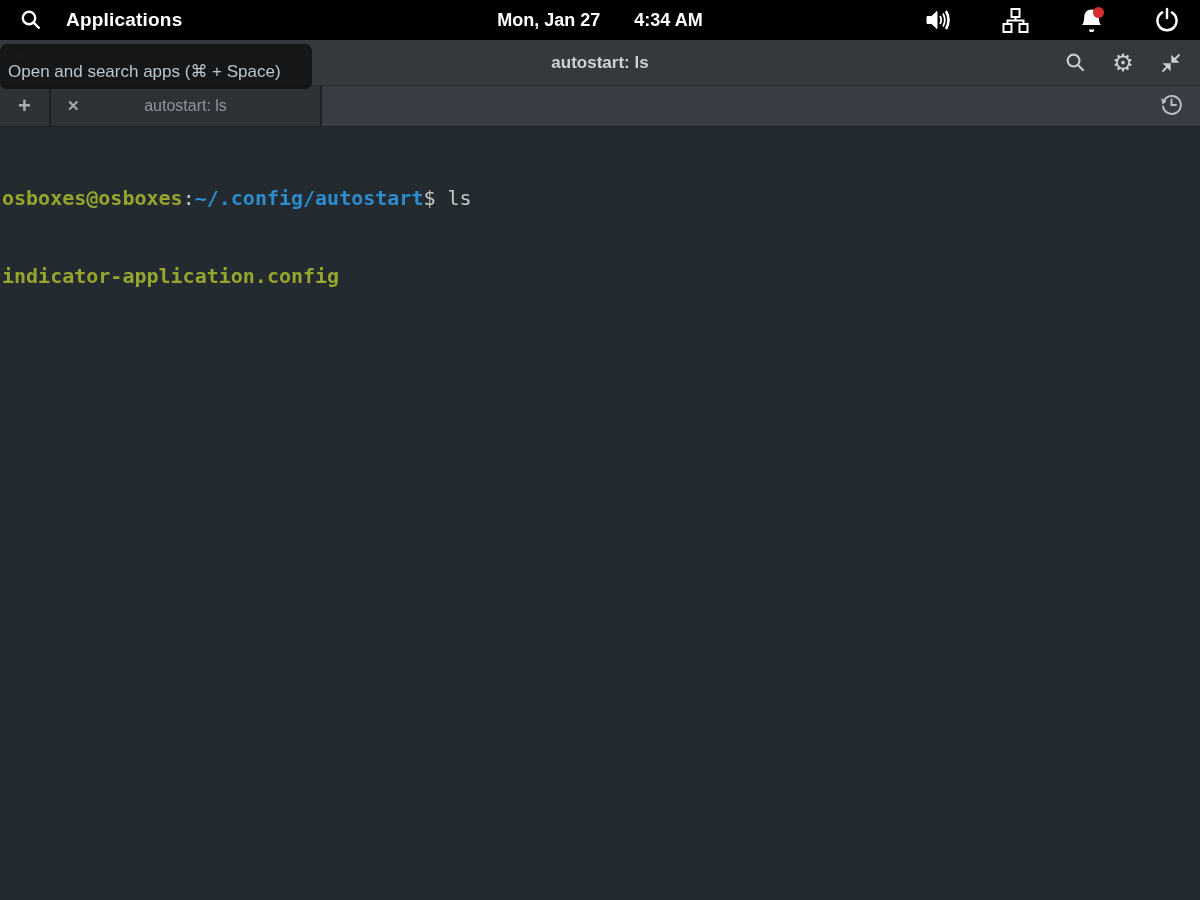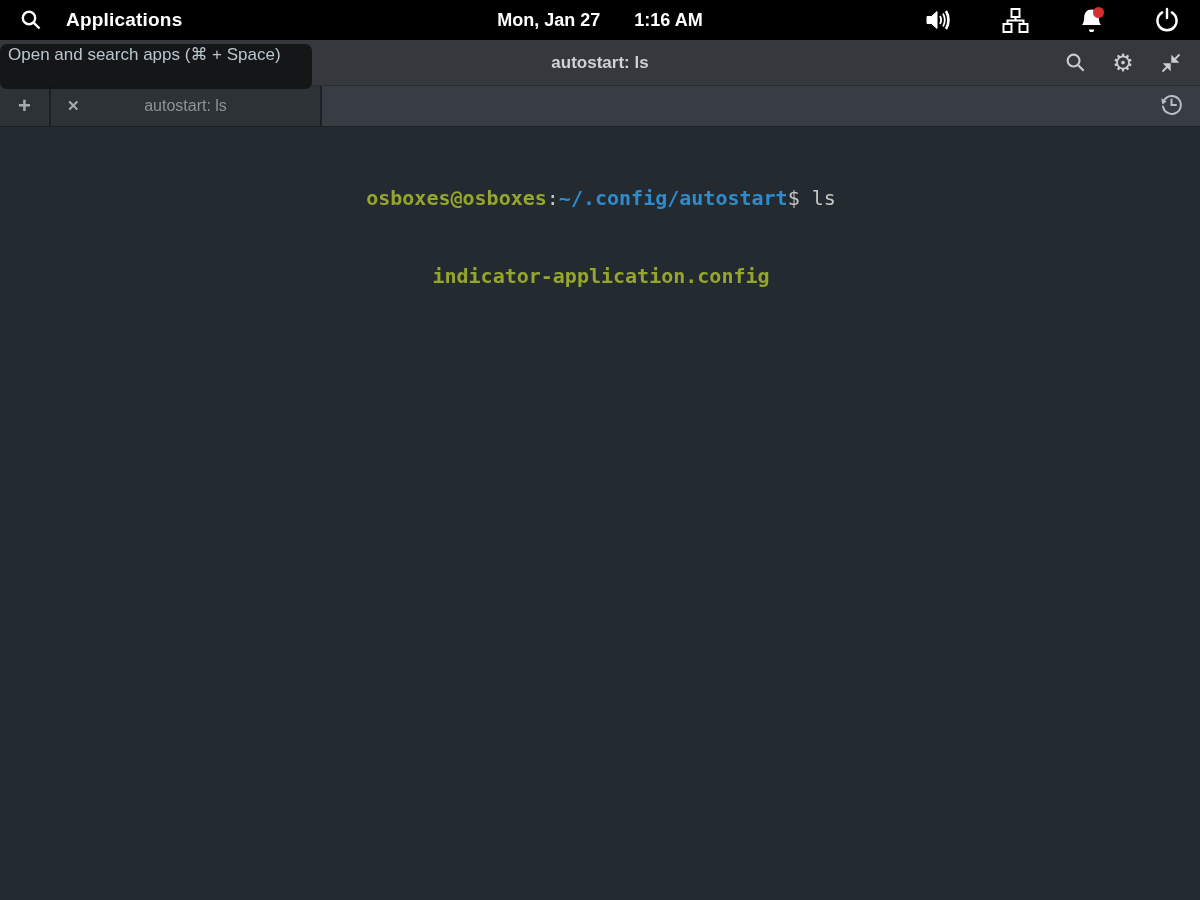--- a/index.html
+++ b/index.html
@@ -36,21 +36,21 @@
     color:#ced2d6; font-weight:bold; font-size:17px;
   }
   .titlebar-right { margin-left:auto; display:flex; align-items:center; gap:22px; padding-right:16px; z-index:2; }
   .tbicon { width:26px; height:26px; display:flex; align-items:center; justify-content:center; color:#c9cdd1; }
   .gear-glyph { font-size:24px; line-height:1; color:#c9cdd1; }
 
   
   .tooltip {
     position:absolute; left:0; top:44px; width:312px; height:45px;
     background:rgba(17,19,21,0.92); border-radius:7px; z-index:5;
-    display:flex; align-items:flex-start; padding:0 8px 7px 8px;
+    display:flex; align-items:flex-end; padding:0 8px 7px 8px;
     color:#b9c6ce; font-size:17px; white-space:nowrap;
   }
 
   
   .tabbar {
     height:41px; background:#373d43; display:flex; align-items:stretch;
     border-bottom:1px solid #1d2124;
   }
   .newtab {
     width:51px; background:#2d3237; border-right:2px solid #1d2124;
@@ -62,21 +62,21 @@
     display:flex; align-items:center; position:relative;
   }
   .tab-close { position:absolute; left:16px; color:#a5abb1; font-size:15px; font-weight:bold; }
   .tab-label { width:100%; text-align:center; color:#8d949a; font-size:16px; }
   .tab-history { margin-left:auto; display:flex; align-items:center; padding-right:16px; color:#b9bec3; }
 
   
   .terminal {
     height:772px; background:#232b30; padding:6px 0 0 2px;
     font-family:"DejaVu Sans Mono","Liberation Mono",monospace;
-    font-size:20px; line-height:26px; color:#c5c8c2; white-space:pre;text-align:center;
+    font-size:20px; line-height:26px; color:#c5c8c2; white-space:pre;
   }
   .b { font-weight:bold; }
   .green { color:#96a62d; }
   .blue { color:#2d8ccd; }
   .cursor { display:inline-block; width:13px; height:22px; background:#a9b2b7; vertical-align:-4px; }
 </style>
 </head>
 <body>
 
 <div class="topbar">
@@ -85,21 +85,21 @@
       <svg width="24" height="24" viewBox="0 0 24 24" fill="none" stroke="#ffffff" stroke-width="2.4">
         <circle cx="10" cy="10" r="6.2"></circle>
           <line x1="14.6" y1="14.6" x2="20.5" y2="20.5"></line>
       </svg>
     </span>
     <span class="app-label">Applications</span>
   </div>
 
   <div class="topbar-center">
     <span>Mon, Jan 27</span>
-    <span>1:16 AM</span>
+    <span>4:34 AM</span>
   </div>
 
   <div class="topbar-right">
     <span class="sysicon">
       <svg width="30" height="26" viewBox="0 0 30 26" fill="#ffffff" stroke="#ffffff">
         <polygon points="3,9.5 7.5,9.5 13,4.5 13,21.5 7.5,16.5 3,16.5" stroke-width="1"></polygon>
         <path d="M16 9 Q18.3 13 16 17" fill="none" stroke-width="1.8"></path>
         <path d="M19 6.5 Q22.6 13 19 19.5" fill="none" stroke-width="1.8"></path>
         <path d="M22 4 Q27 13 22 22" fill="none" stroke-width="2.6"></path>
       </svg>

